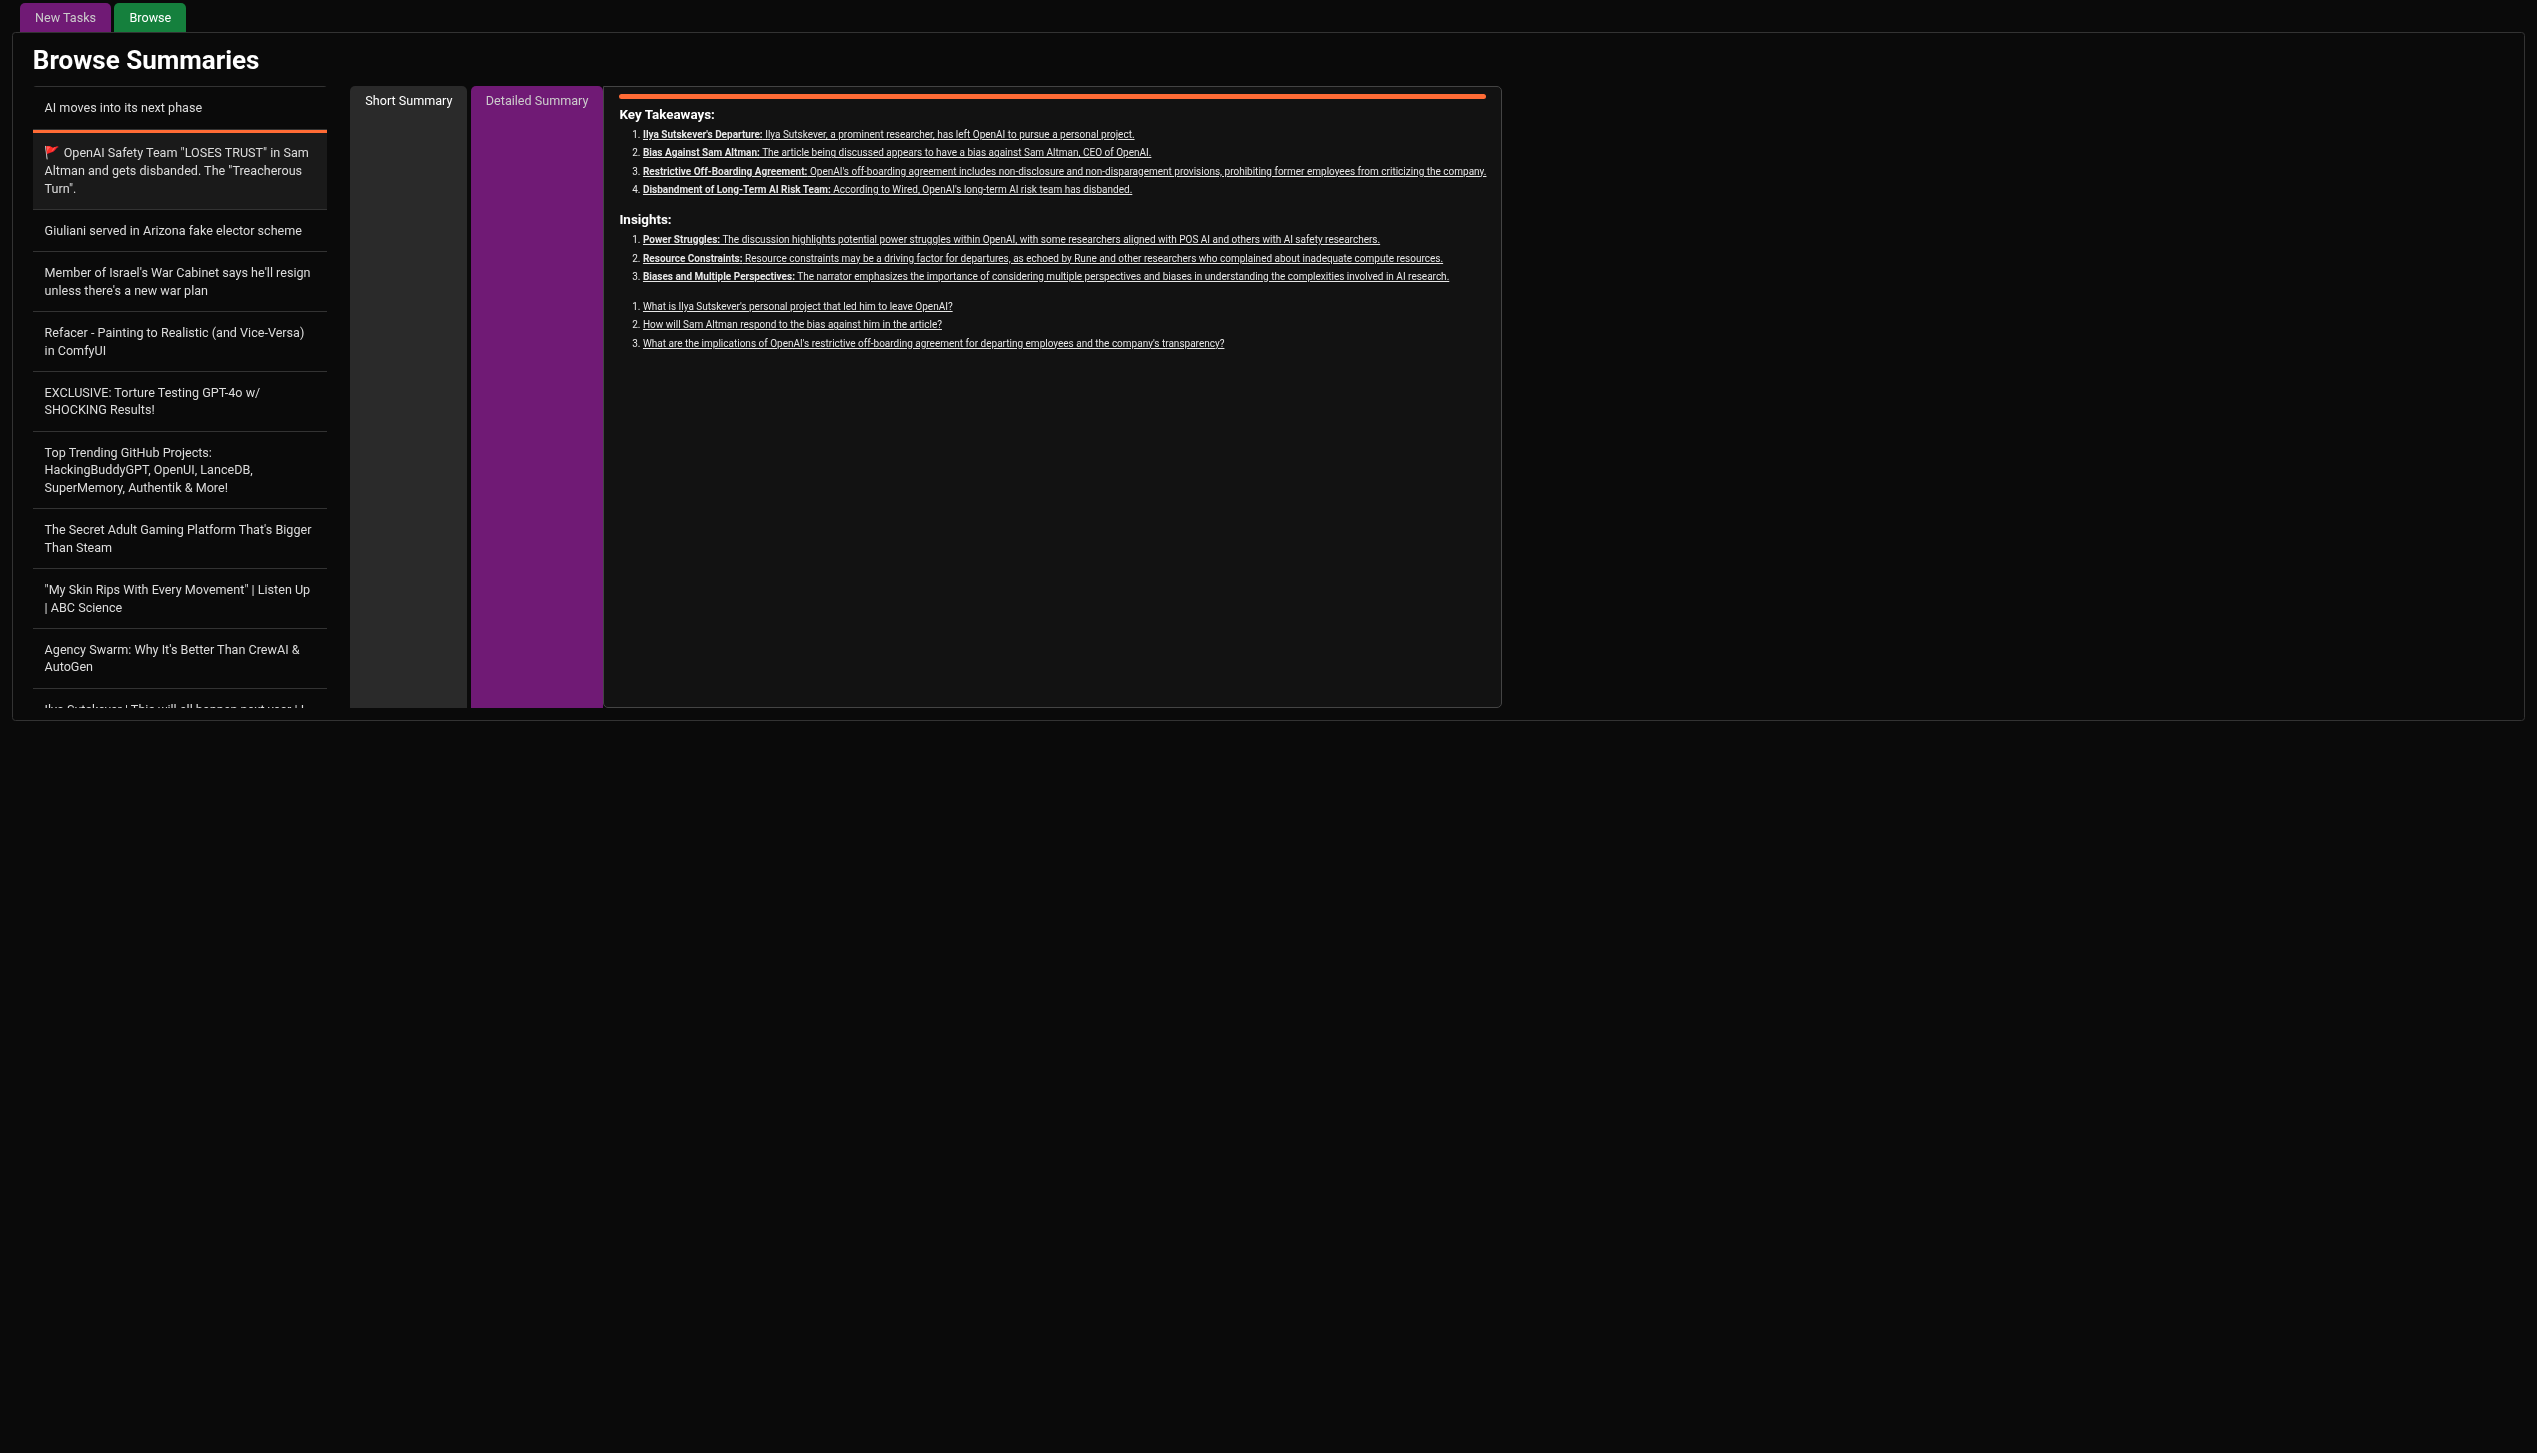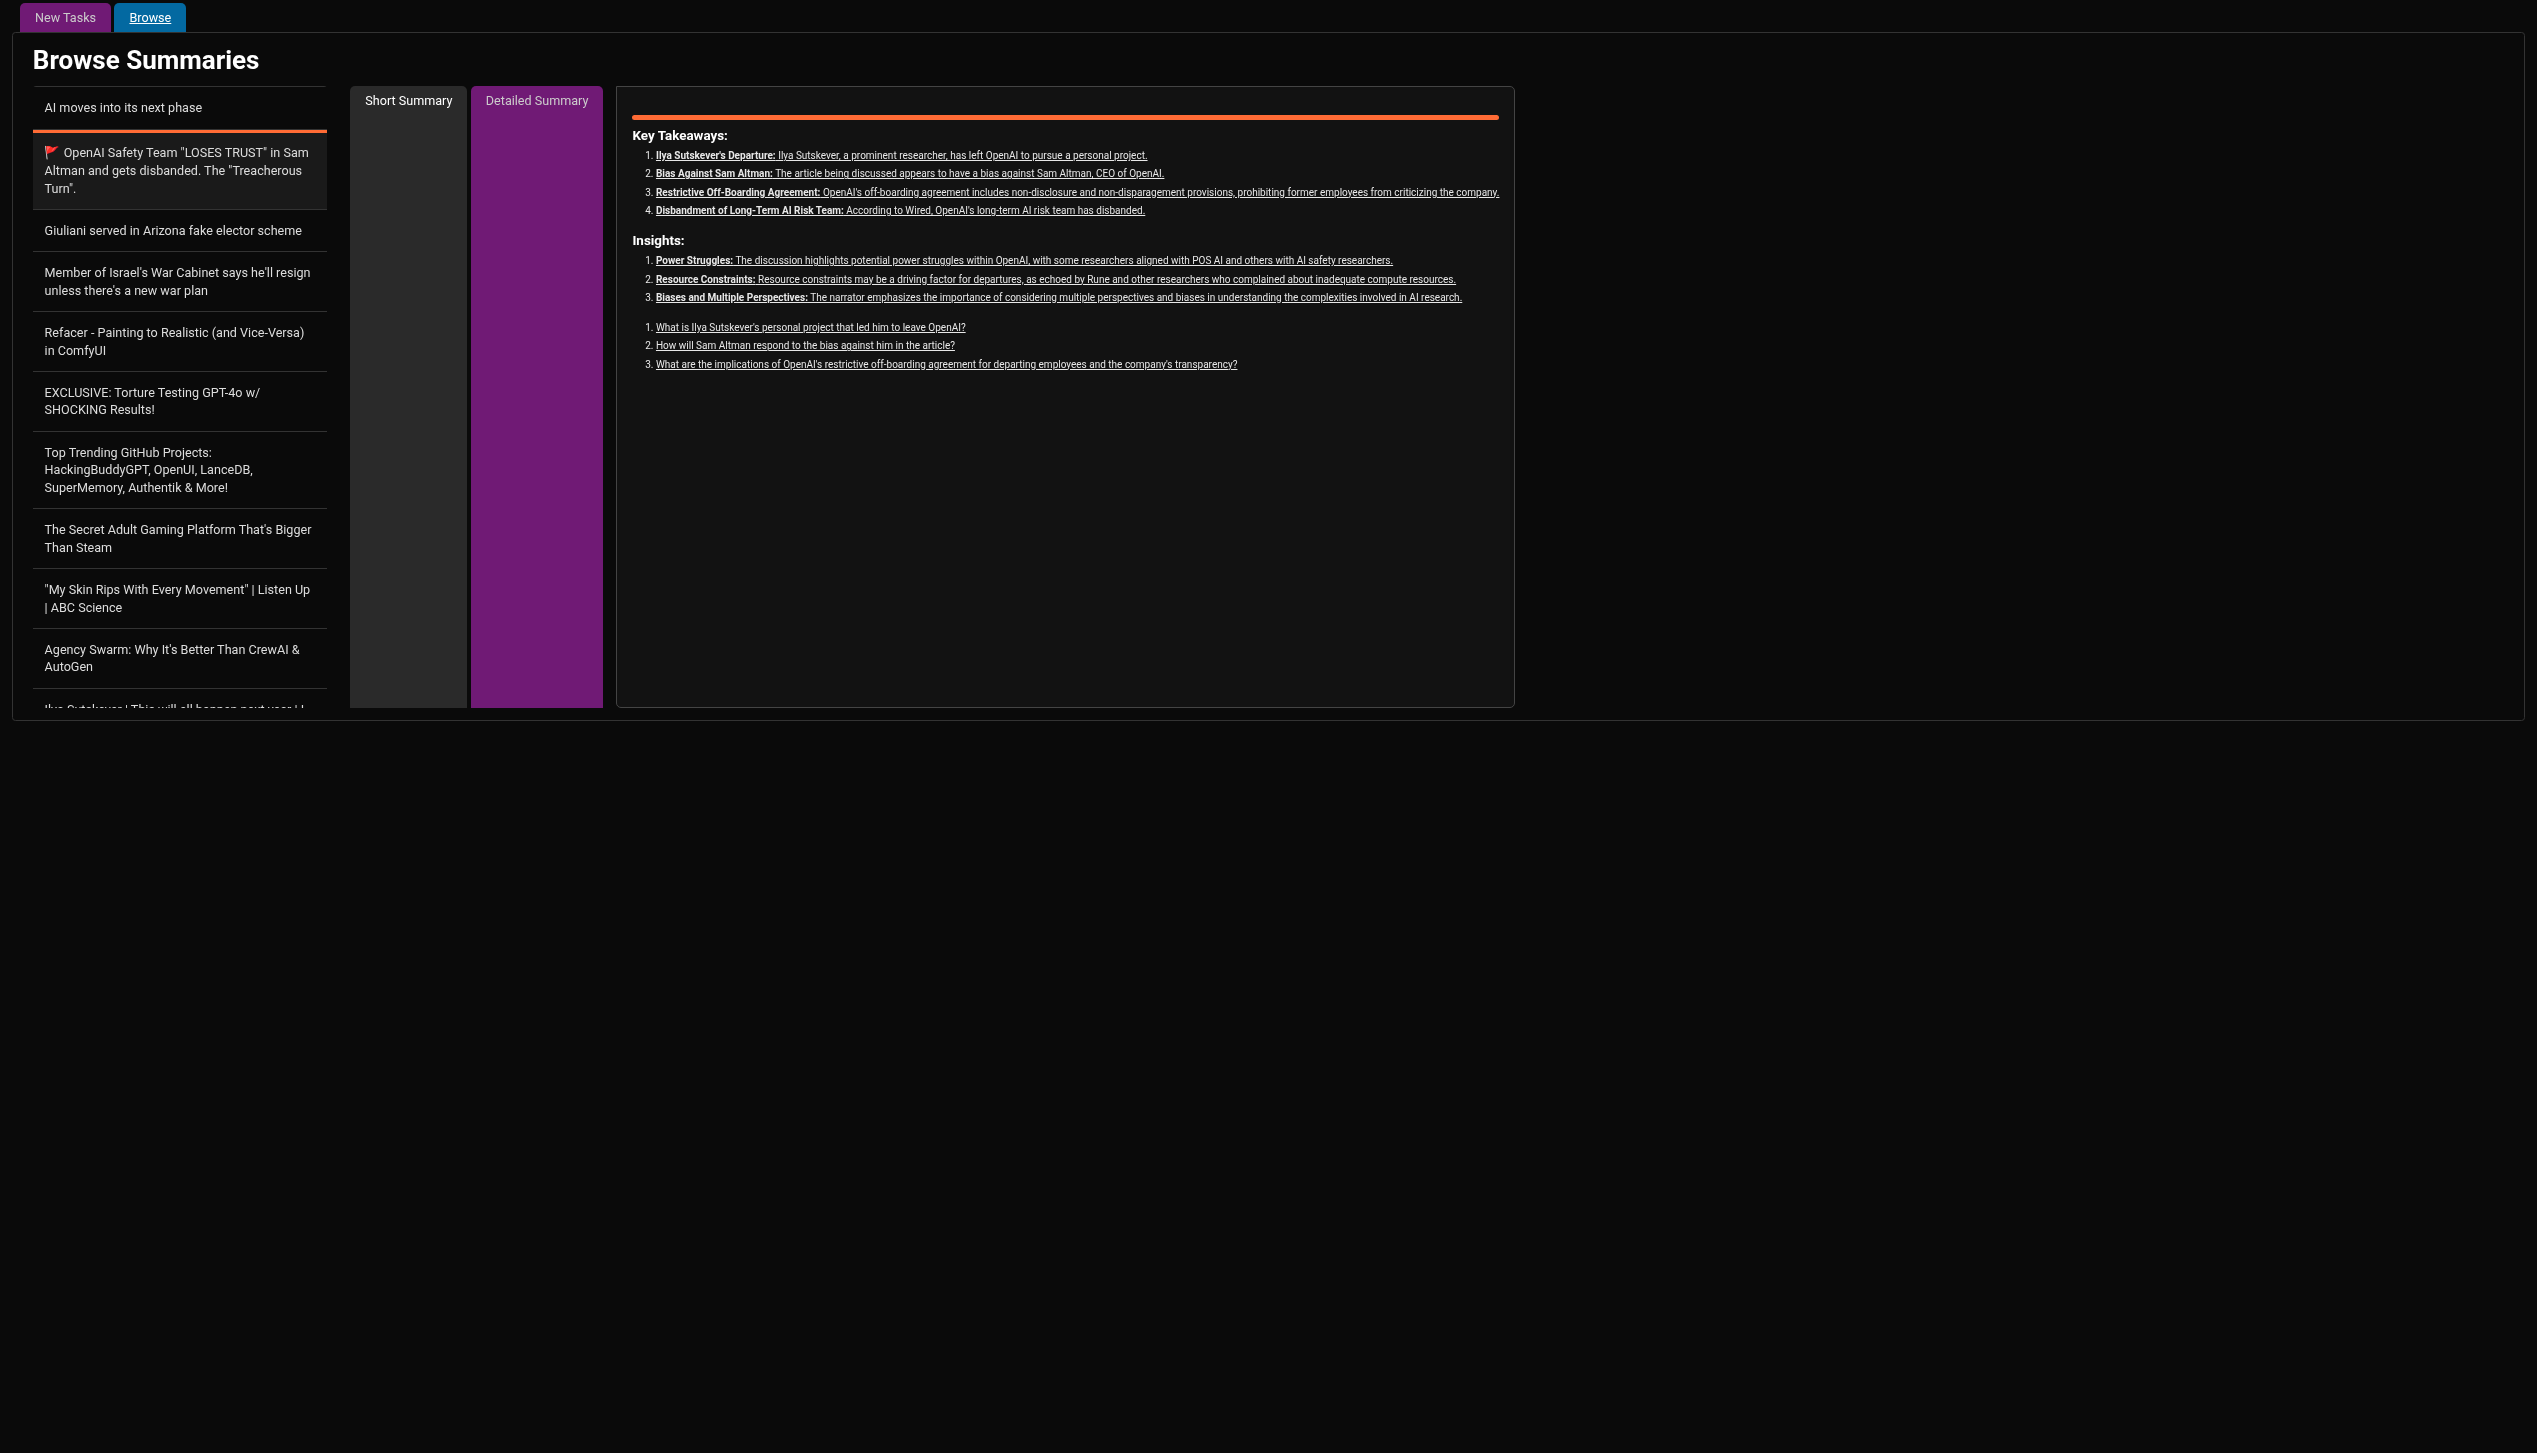--- a/index.html
+++ b/index.html
@@ -21,23 +21,22 @@
     }
     .tab-top {
       padding: 6.7px 15px;
       background: #701a75;
       border-radius: 5px 5px 0 0;
       cursor: pointer;
       color: #ccc;
       font-size: 12.6px;
     }
     .tab-top.active {
-      background: #0369a1;
-      color: #fff;
-      text-decoration: underline;
+      background: #15803d;
+      color: #fff;
     }
     .main-container {
       border: 0.8px solid #333;
       margin: 0 11.8px 11.8px 11.8px;
       border-radius: 3.4px;
       padding: 11.8px 0 11.8px 0;
     }
     .page-title {
       font-size: 26px;
       font-weight: 700;
@@ -102,23 +101,22 @@
       font-size: 12.6px;
       color: #ccc;
     }
     .summary-tab.active {
       background: #2a2a2a;
       color: #fff;
     }
     .summary-body {
       border: 0.8px solid #444;
       border-radius: 0 5px 5px 5px;
-      padding: 28px 15px;
+      padding: 7px 15px;
       background: #121212;
-      margin-left: 13px;
     }
     .accent-bar {
       height: 4.2px;
       background: #ff6b35;
       border-radius: 2.5px;
       margin-bottom: 8.4px;
     }
     .section-heading {
       font-weight: 700;
       font-size: 13.4px;

